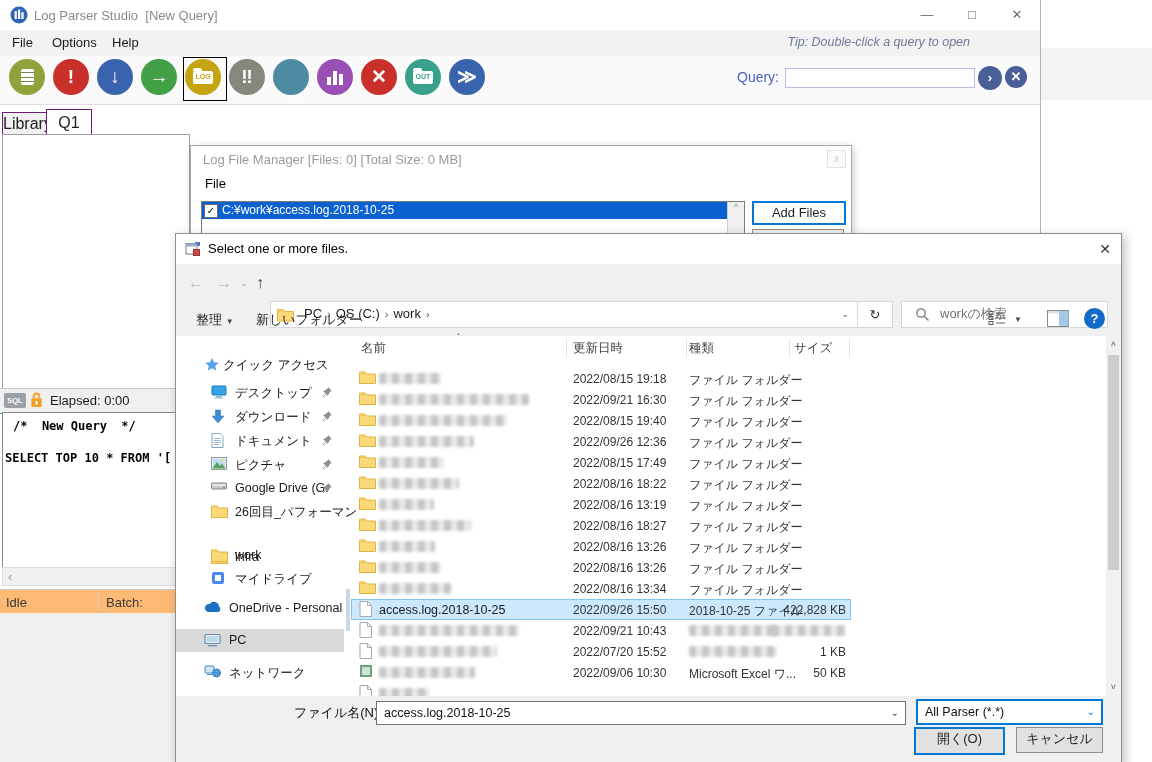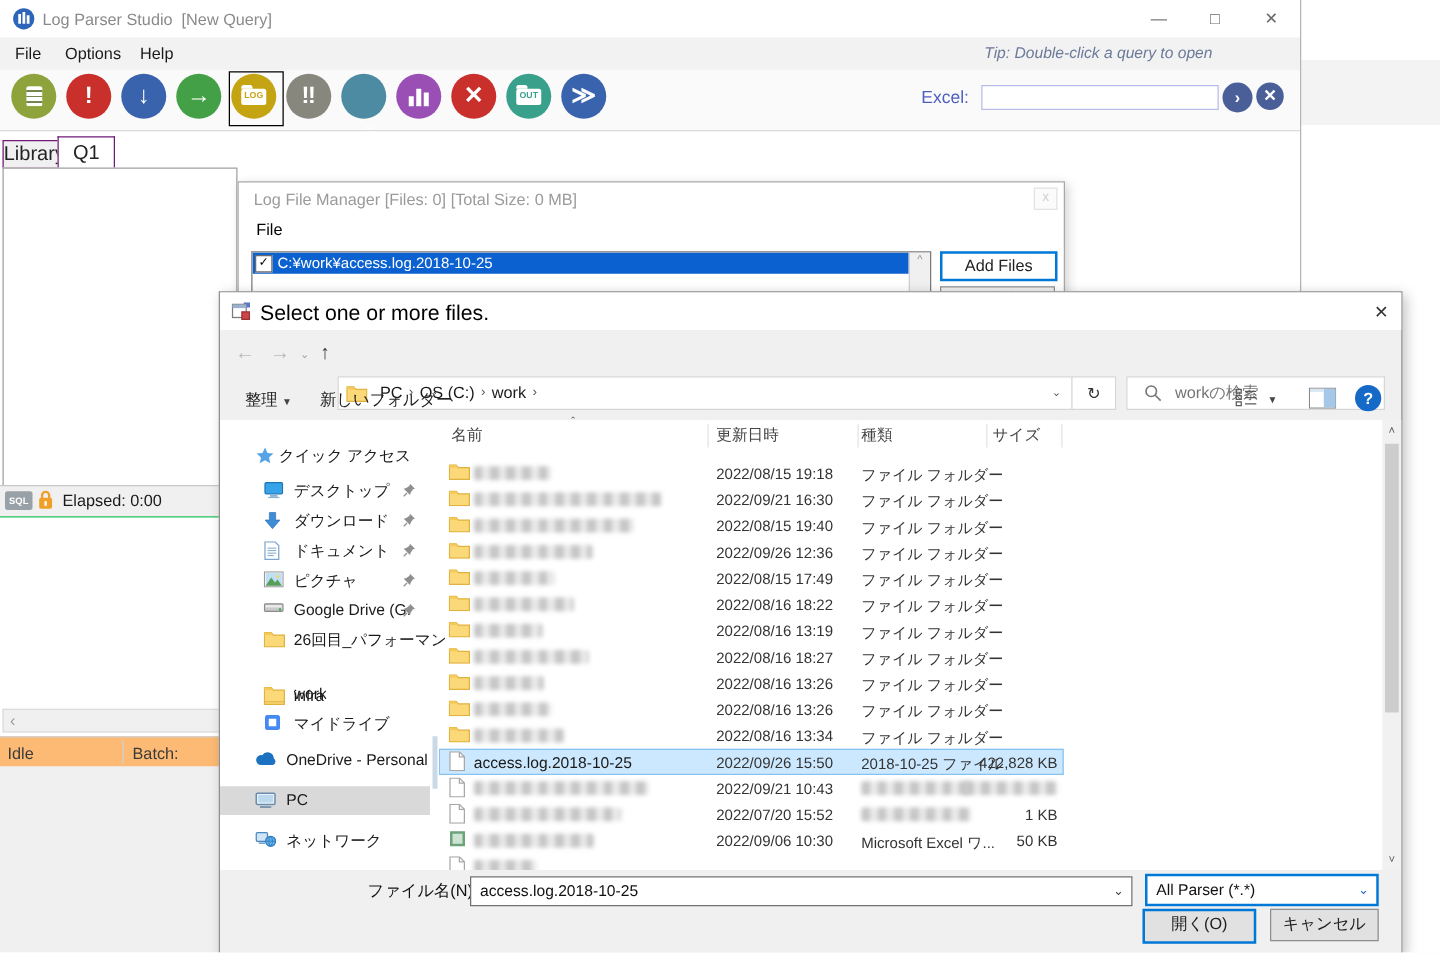--- a/index.html
+++ b/index.html
@@ -43,21 +43,21 @@
   .lfm-close{left:636px;top:4px;width:17px;height:16px;background:#fbfbfb;border:1px solid #e2e2e2;color:#cfcfcf;text-align:center;line-height:15px;font-size:11px;}
   .lfm-list{left:10px;top:55px;width:542px;height:36px;border:1px solid #7a7a7a;background:#fff;overflow:hidden;}
   .lfm-row{position:absolute;left:0;top:0;width:525px;height:17px;background:#0b61d0;color:#fff;font-size:12px;line-height:17px;}
   .lfm-check{position:absolute;left:2px;top:2px;width:12px;height:12px;background:#fff;border:1px solid #6a6a6a;color:#000;font-size:10px;line-height:12px;text-align:center;}
   .lfm-scroll{position:absolute;right:0;top:0;width:16px;height:34px;background:#f0f0f0;border-left:1px solid #d0d0d0;color:#8f8f8f;text-align:center;font-size:9px;}
   .lfm-btn{left:561px;width:90px;background:#fff;border:2px solid #0078d7;text-align:center;font-size:13px;}
   .lfm-btn2{left:561px;width:90px;background:#f0f0f0;border:1px solid #8f8f8f;text-align:center;font-size:13px;overflow:hidden;}
   
   #fd{left:175px;top:233px;width:945px;height:529px;background:#f0f0f0;border:1px solid #8f8f8f;box-shadow:3px 3px 10px rgba(0,0,0,.25);}
   .fd-titlebar{left:0;top:0;width:945px;height:30px;background:#fff;}
-  .fd-title{left:32px;top:7px;font-size:17px;color:#000;}
+  .fd-title{left:32px;top:7px;font-size:13px;color:#000;}
   .fd-close{left:916px;top:4px;width:26px;height:22px;text-align:center;line-height:22px;color:#333;font-size:14px;}
   .navrow{left:0;top:30px;width:945px;height:38px;}
   .nav-glyph{top:10px;font-size:16px;color:#b8b8b8;}
   .crumb-box{left:94px;top:37px;width:586px;height:25px;background:#fff;border:1px solid #d6d6d6;}
   .crumb-item{font-size:13px;color:#1a1a1a;padding:0 5px;}
   .crumb-sep{color:#555;font-size:11px;}
   .navbtn{top:37px;height:25px;background:#fff;border:1px solid #d6d6d6;text-align:center;}
   .searchbox{left:725px;top:37px;width:205px;height:25px;background:#fff;border:1px solid #d6d6d6;}
   .searchbox input{position:absolute;left:36px;top:3px;border:0;outline:0;width:160px;font-size:13px;color:#333;background:transparent;font-family:"Liberation Sans",sans-serif;}
   .cmdbar{left:0;top:68px;width:945px;height:34px;border-bottom:1px solid #e2e2e2;}
@@ -145,21 +145,21 @@
               <i style="height:14px"></i>
               <i style="height:11px"></i>
             </span>
           </div>
           <div class="abs tb-icon" style="left: 361px; background: rgb(201, 48, 44);">✕</div>
           <div class="abs tb-icon" style="left: 405px; background: rgb(56, 160, 139);">
             <span class="g-folder" style="color:#38a08b">OUT</span>
           </div>
           <div class="abs tb-icon" style="left: 449px; background: rgb(58, 99, 174);">≫</div>
         </div>
-      <span class="abs search-label" style="left:737px;top:13px;">Excel:</span>
+      <span class="abs search-label" style="left:737px;top:13px;">Query:</span>
       <input class="abs search-input" style="left: 785px; top: 12px;" value="">
       <div class="abs round-btn" style="left:978px;top:10px;">›</div>
       <div class="abs round-btn" style="left:1005px;top:10px;width:22px;height:22px;line-height:21px;">✕</div>
     </div>
 
     <div class="abs tabstrip" style="left:0;top:108px;width:190px;height:27px;">
       <div class="abs tab" style="left:2px;top:4px;width:44px;height:21px;line-height:21px;">Library</div>
       <div class="abs tab active" style="left:46px;top:1px;width:44px;height:25px;line-height:25px;">Q1</div>
     </div>
 
@@ -170,20 +170,21 @@
       <span class="abs" style="left:29px;top:2px;">
         <svg width="15" height="18" viewBox="0 0 16 19">
             <path d="M5 8 V5.5 a3 3 0 0 1 6 0 V8" fill="none" stroke="#f0a028" stroke-width="2"></path>
             <rect x="2.5" y="7.5" width="11" height="9.5" rx="1.5" fill="#f0a028"></rect>
             <rect x="7" y="10.5" width="2" height="4" fill="#fff"></rect>
           </svg>
       </span>
       <span class="abs" style="left:50px;top:4px;color:#1a1a1a;">Elapsed: 0:00</span>
     </div>
 
+    <div class="abs editor"><span style="position:absolute;left:10px;top:6px;">/*  New Query  */</span><span style="position:absolute;left:2px;top:38px;">SELECT TOP 10 * FROM '[</span></div>
 
     <div class="abs hscroll">
       <span style="position:absolute;left:5px;top:1px;">‹</span>
     </div>
 
     <div class="abs statusbar">
       <span class="abs" style="left:6px;top:5px;">Idle</span>
       <span class="abs" style="left:98px;top:2px;width:1px;height:19px;background:#d0d0d0;"></span>
       <span class="abs" style="left:106px;top:5px;">Batch:</span>
     </div>

